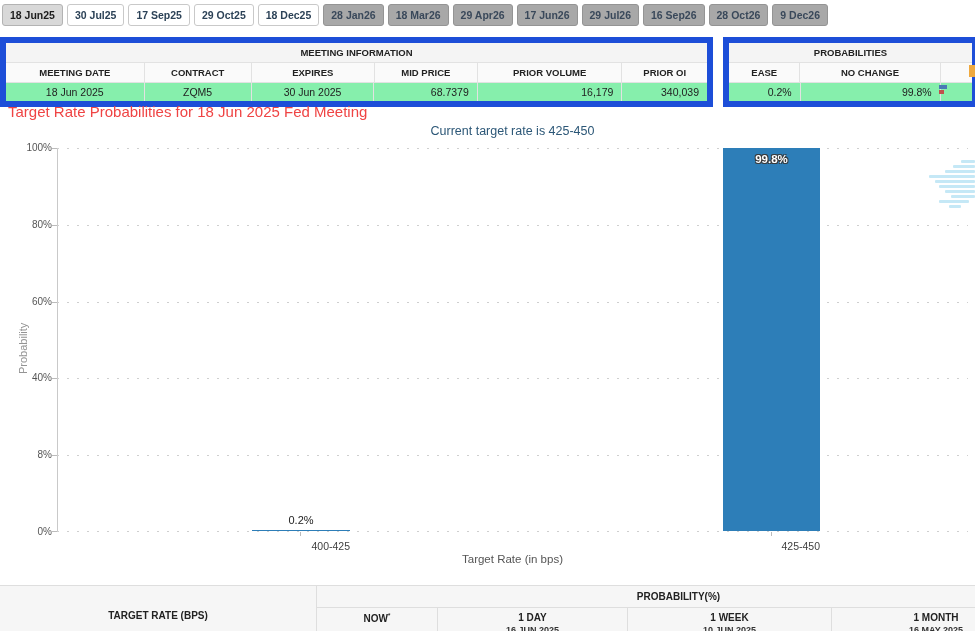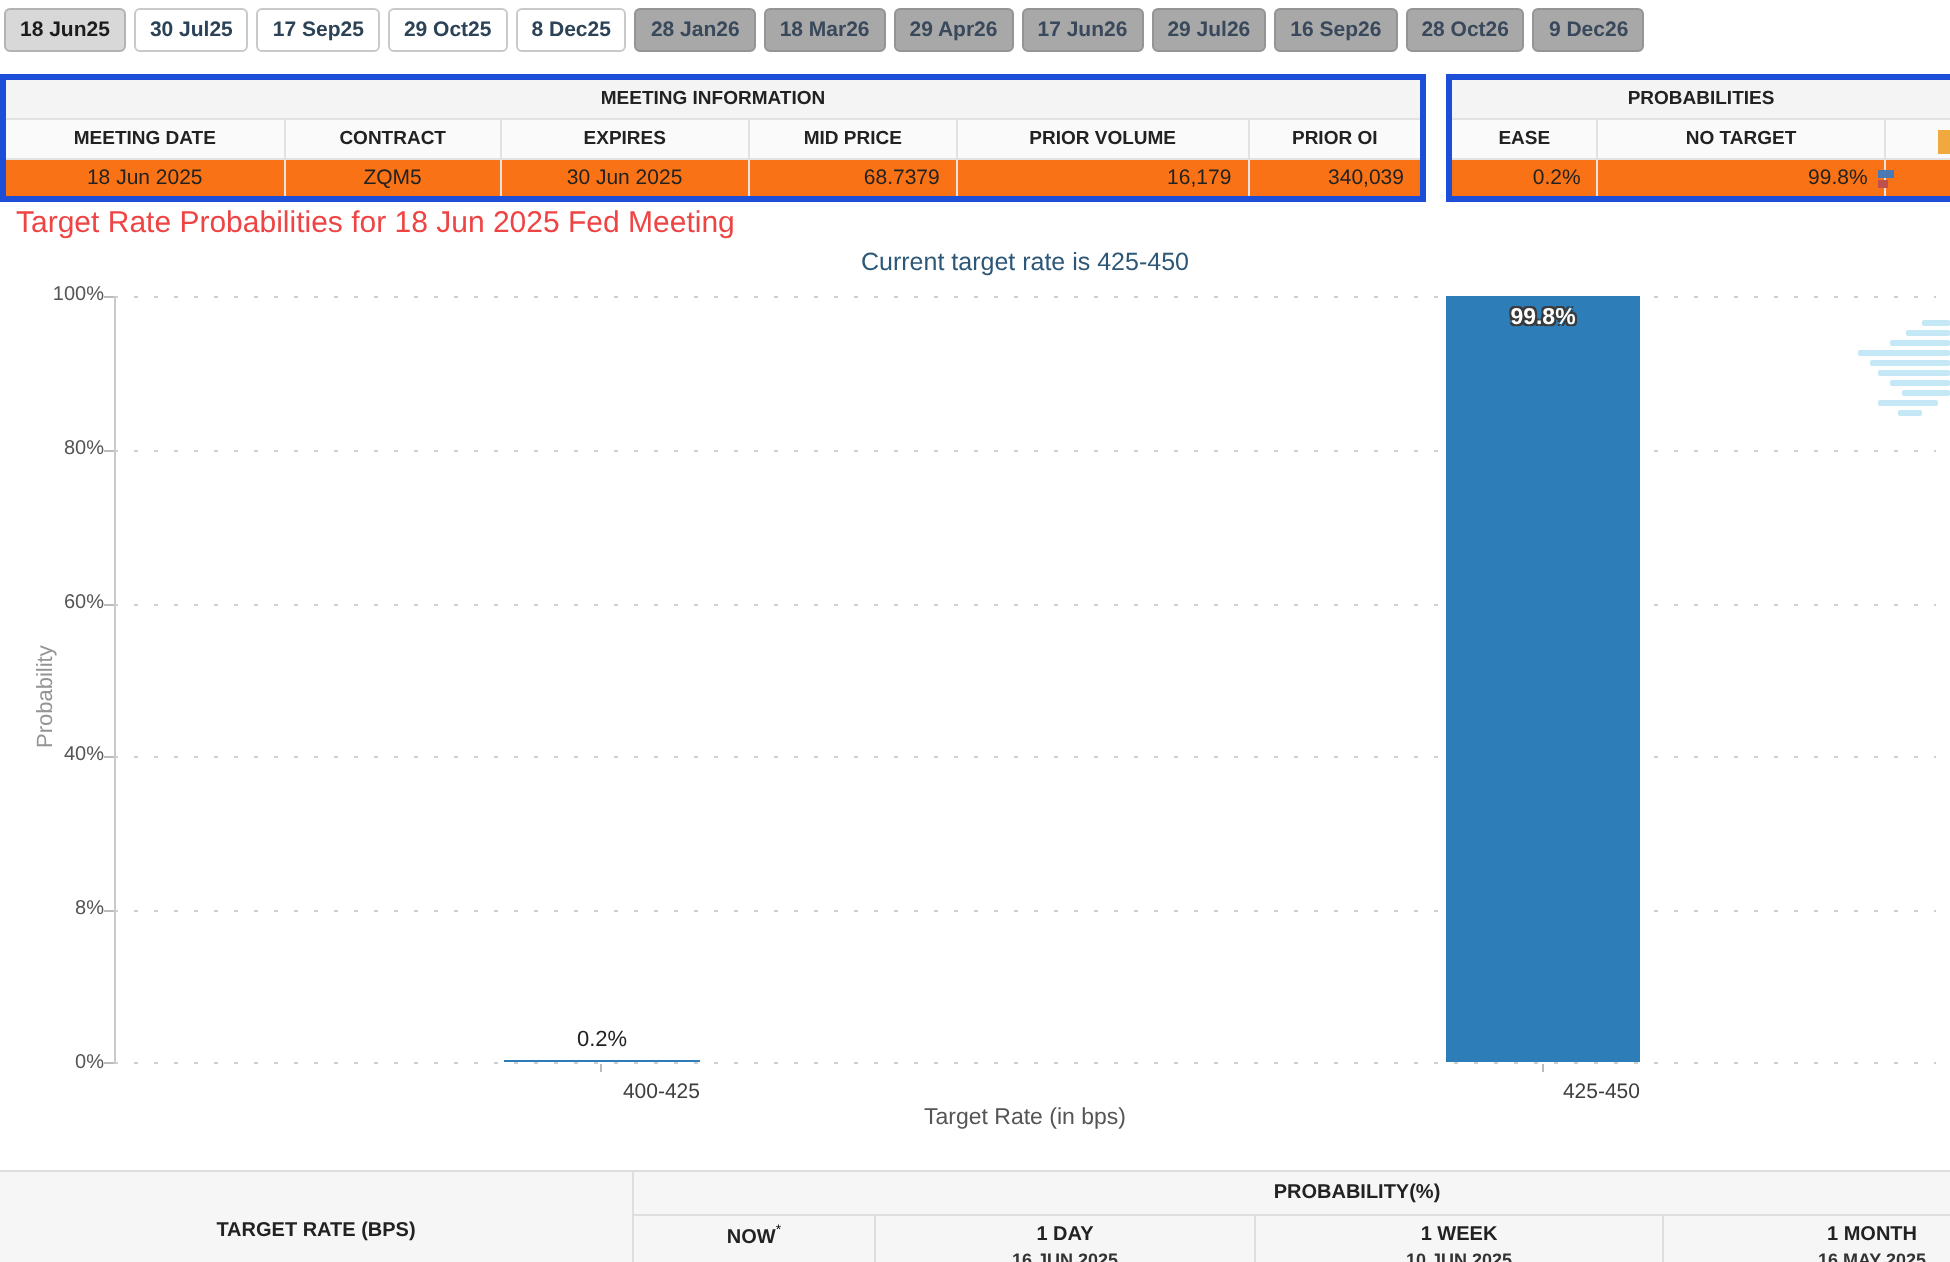--- a/index.html
+++ b/index.html
@@ -8,21 +8,21 @@
   #app { position:relative; width:975px; height:631px; background:#fff; overflow:hidden; }
 
   
   .tabbar { position:absolute; top:4px; left:2px; display:flex; gap:4px; }
   .tab { font-size:10.5px; font-weight:bold; padding:4px 7px; border:1px solid #c9c9c9;
     border-radius:3px; background:#fff; color:#2c4257; white-space:nowrap; cursor:pointer; }
   .tab.active { background:#d8d8d8; border-color:#b3b3b3; color:#1c1c1c; }
   .tab.far { background:#a8a8a8; border-color:#949494; color:#39485a; }
 
   
-  .ttable { position:absolute; top:37px; border:3px solid #1d4ed8; font-size:10px; background:#f97316; }
+  .ttable { position:absolute; top:37px; border:6px solid #1d4ed8; font-size:10px; background:#86efac; }
   .ttable .sec-head { height:20px; line-height:20px; text-align:center; font-weight:bold;
     background:#f4f4f4; border-bottom:1px solid #e2e2e2; font-size:9.5px; color:#222; }
   .trow { display:flex; }
   .trow .cell { height:20px; line-height:20px; text-align:center; border-right:1px solid #e2e2e2;
     overflow:hidden; white-space:nowrap; }
   .trow .cell:last-child { border-right:none; }
   .trow.heads .cell { background:#fafafa; font-weight:bold; font-size:9.5px; color:#222;
     border-bottom:1px solid #e2e2e2; }
   .trow.vals .cell { height:18px; line-height:18px; font-size:10.5px; color:#222; }
   .cell.num { text-align:right; padding-right:8px; }
@@ -82,21 +82,21 @@
 </head>
 <body>
 
 <div id="app">
 
   <div class="tabbar">
     <div class="tab active">18 Jun25</div>
     <div class="tab">30 Jul25</div>
     <div class="tab">17 Sep25</div>
     <div class="tab">29 Oct25</div>
-    <div class="tab">8 Dec25</div>
+    <div class="tab">18 Dec25</div>
     <div class="tab far">28 Jan26</div>
     <div class="tab far">18 Mar26</div>
     <div class="tab far">29 Apr26</div>
     <div class="tab far">17 Jun26</div>
     <div class="tab far">29 Jul26</div>
     <div class="tab far">16 Sep26</div>
     <div class="tab far">28 Oct26</div>
     <div class="tab far">9 Dec26</div>
   </div>
 
@@ -117,21 +117,21 @@
       <div class="cell num" style="width:105px">68.7379</div>
       <div class="cell num" style="width:147px">16,179</div>
       <div class="cell num" style="width:86px">340,039</div>
     </div>
   </div>
 
   <div class="ttable" id="prob-table">
     <div class="sec-head">PROBABILITIES</div>
     <div class="trow heads">
       <div class="cell" style="width:75px">EASE</div>
-      <div class="cell" style="width:147px">NO TARGET</div>
+      <div class="cell" style="width:147px">NO CHANGE</div>
       <div class="cell" style="width:33px"></div>
     </div>
     <div class="trow vals">
       <div class="cell num" style="width:75px">0.2%</div>
       <div class="cell num" style="width:147px">99.8%</div>
       <div class="cell" style="width:33px"></div>
     </div>
   </div>
   <div class="sliver-orange"></div>
   <div class="sliver-icon">

